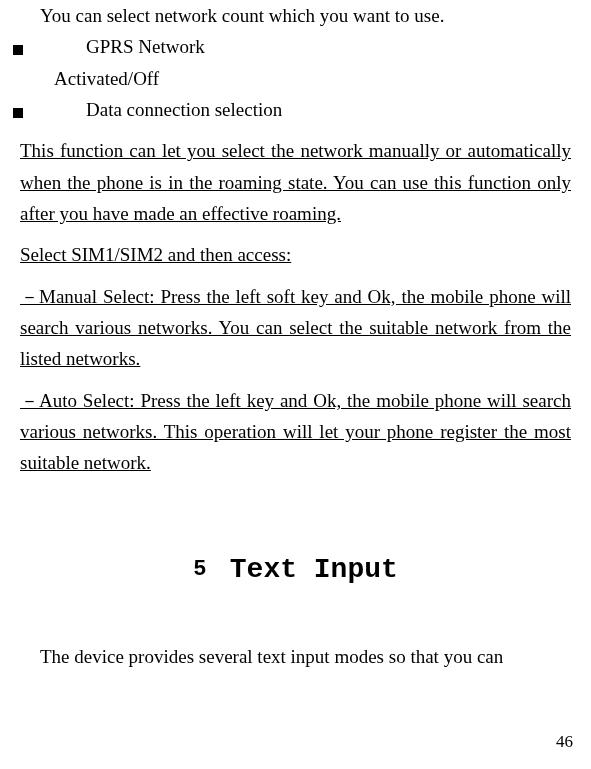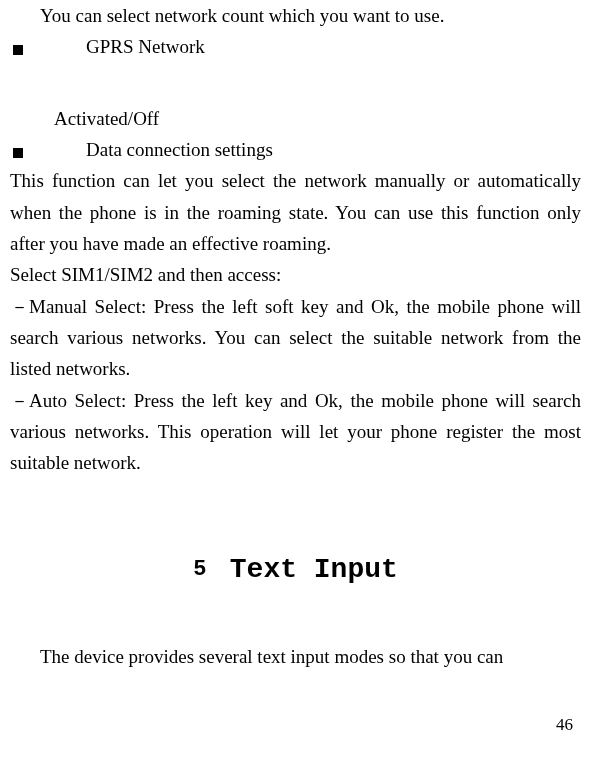--- a/index.html
+++ b/index.html
@@ -16,21 +16,20 @@
     .page-content {
       padding: 0 10px 0 10px;
       font-size: 19px;
       line-height: 1.65;
     }
     .indent-normal {
       padding-left: 30px;
     }
     .indent-sub {
       padding-left: 44px;
-      margin-top: 40px;
     }
     .bullet-row {
       display: flex;
       align-items: baseline;
     }
     .bullet-square {
       width: 10px;
       height: 10px;
       background: black;
       display: inline-block;
@@ -55,46 +54,47 @@
       font-size: 22px;
       vertical-align: middle;
       margin-right: 12px;
     }
     .chapter-title {
       font-size: 28px;
       vertical-align: middle;
     }
     .page-number {
       position: absolute;
-      bottom: 34px;
+      bottom: 17px;
       right: 18px;
       font-size: 17px;
       font-family: "Times New Roman", Times, serif;
     }
     .body-text {
-      margin: 0;
+      margin: 10px;
       padding: 0;
+      text-decoration: underline;
     }
   </style>
 </head>
 <body>
 
 <div class="page-content">
   <div class="indent-normal">You can select network count which you want to use.</div>
 
   <div class="bullet-row">
     <span class="bullet-square"></span>
     <span>GPRS Network</span>
   </div>
 
   <div class="indent-sub">Activated/Off</div>
 
   <div class="bullet-row">
     <span class="bullet-square"></span>
-    <span>Data connection settings</span>
+    <span>Data connection selection</span>
   </div>
 
 
 
   <div class="body-text justify">This function can let you select the network manually or automatically when the phone is in the roaming state. You can use this function only after you have made an effective roaming.</div>
 
   <div class="body-text">Select SIM1/SIM2 and then access:</div>
 
   <div class="body-text justify">－Manual Select: Press the left soft key and Ok, the mobile phone will search various networks. You can select the suitable network from the listed networks.</div>
 

